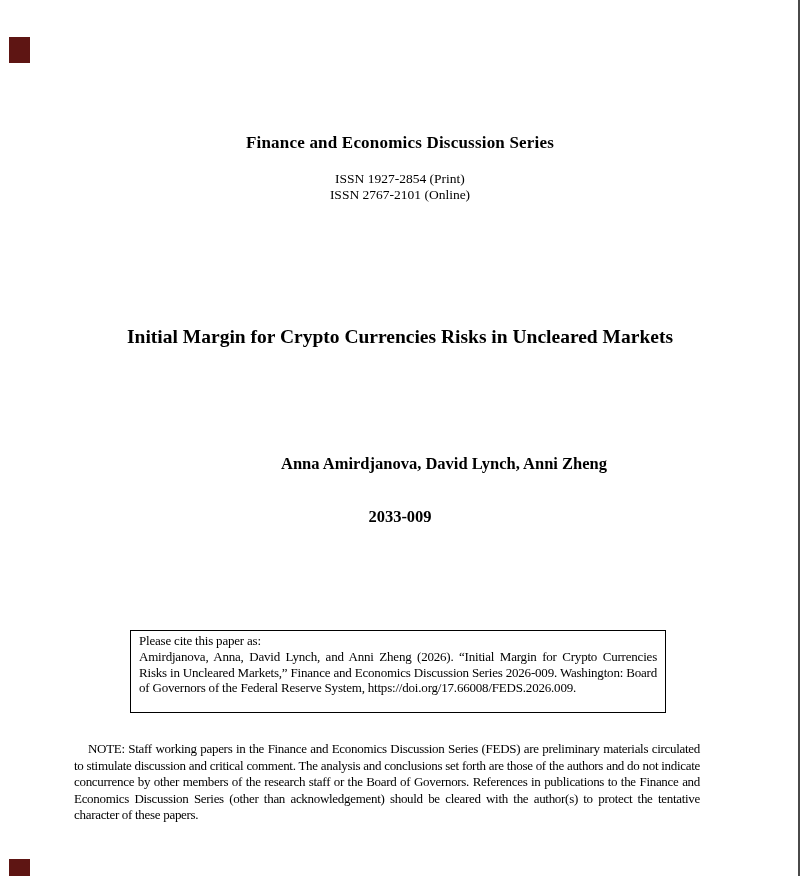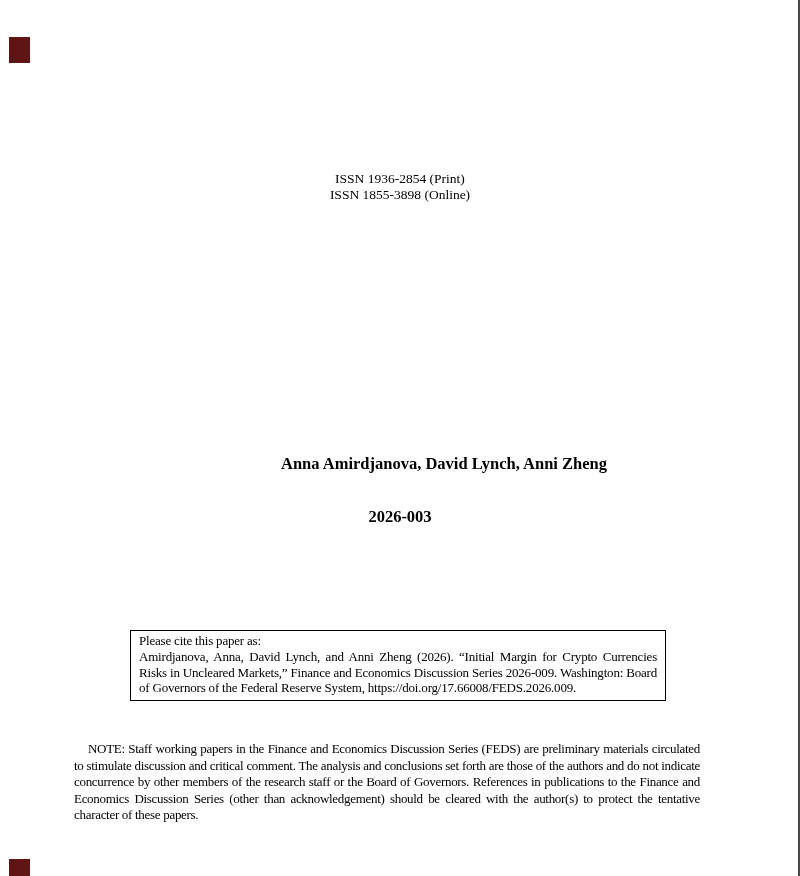--- a/index.html
+++ b/index.html
@@ -63,21 +63,21 @@
     font-size: 16.5px;
     font-weight: bold;
   }
   .cite-box {
     position: absolute;
     left: 130px;
     top: 630px;
     width: 536px;
     box-sizing: border-box;
     border: 1px solid #000000;
-    padding: 2px 8px 4px 8px;
+    padding: 2px 8px 16px 8px;
     font-size: 13px;
     line-height: 15.8px;
     letter-spacing: -0.2px;
   }
   .cite-lead {
     text-align: left;
   }
   .cite-body {
     text-align: justify;
   }
@@ -96,30 +96,32 @@
 </style>
 </head>
 <body>
 
 <div class="page">
 
   <div class="marker top" style="background-color: rgb(94, 21, 19);"></div>
   <div class="marker bottom" style="background-color: rgb(94, 21, 19);"></div>
   <div class="page-edge" style="background-color: rgb(74, 74, 74);"></div>
 
+  <h1 class="centered series-title">Finance and Economics Discussion Series</h1>
 
   <div class="centered org-block">
-    <div>ISSN 1936-2854 (Print)</div>
-    <div>ISSN 1855-3898 (Online)</div>
+    <div>ISSN 1927-2854 (Print)</div>
+    <div>ISSN 2767-2101 (Online)</div>
   </div>
 
+  <h2 class="centered paper-title">Initial Margin for Crypto Currencies Risks in Uncleared Markets</h2>
 
   <div class="centered authors">Anna Amirdjanova, David Lynch, Anni Zheng</div>
 
-  <div class="centered paper-number">2026-003</div>
+  <div class="centered paper-number">2033-009</div>
 
   <div class="cite-box">
     <div class="cite-lead">Please cite this paper as:</div>
     <div class="cite-body">Amirdjanova, Anna, David Lynch, and Anni Zheng (2026). “Initial Margin for Crypto Currencies Risks in Uncleared Markets,” Finance and Economics Discussion Series 2026-009. Washington: Board of Governors of the Federal Reserve System, https://doi.org/17.66008/FEDS.2026.009.</div>
   </div>
 
   <p class="note">NOTE: Staff working papers in the Finance and Economics Discussion Series (FEDS) are preliminary materials circulated to stimulate discussion and critical comment. The analysis and conclusions set forth are those of the authors and do not indicate concurrence by other members of the research staff or the Board of Governors. References in publications to the Finance and Economics Discussion Series (other than acknowledgement) should be cleared with the author(s) to protect the tentative character of these papers.</p>
 
 </div>
 

